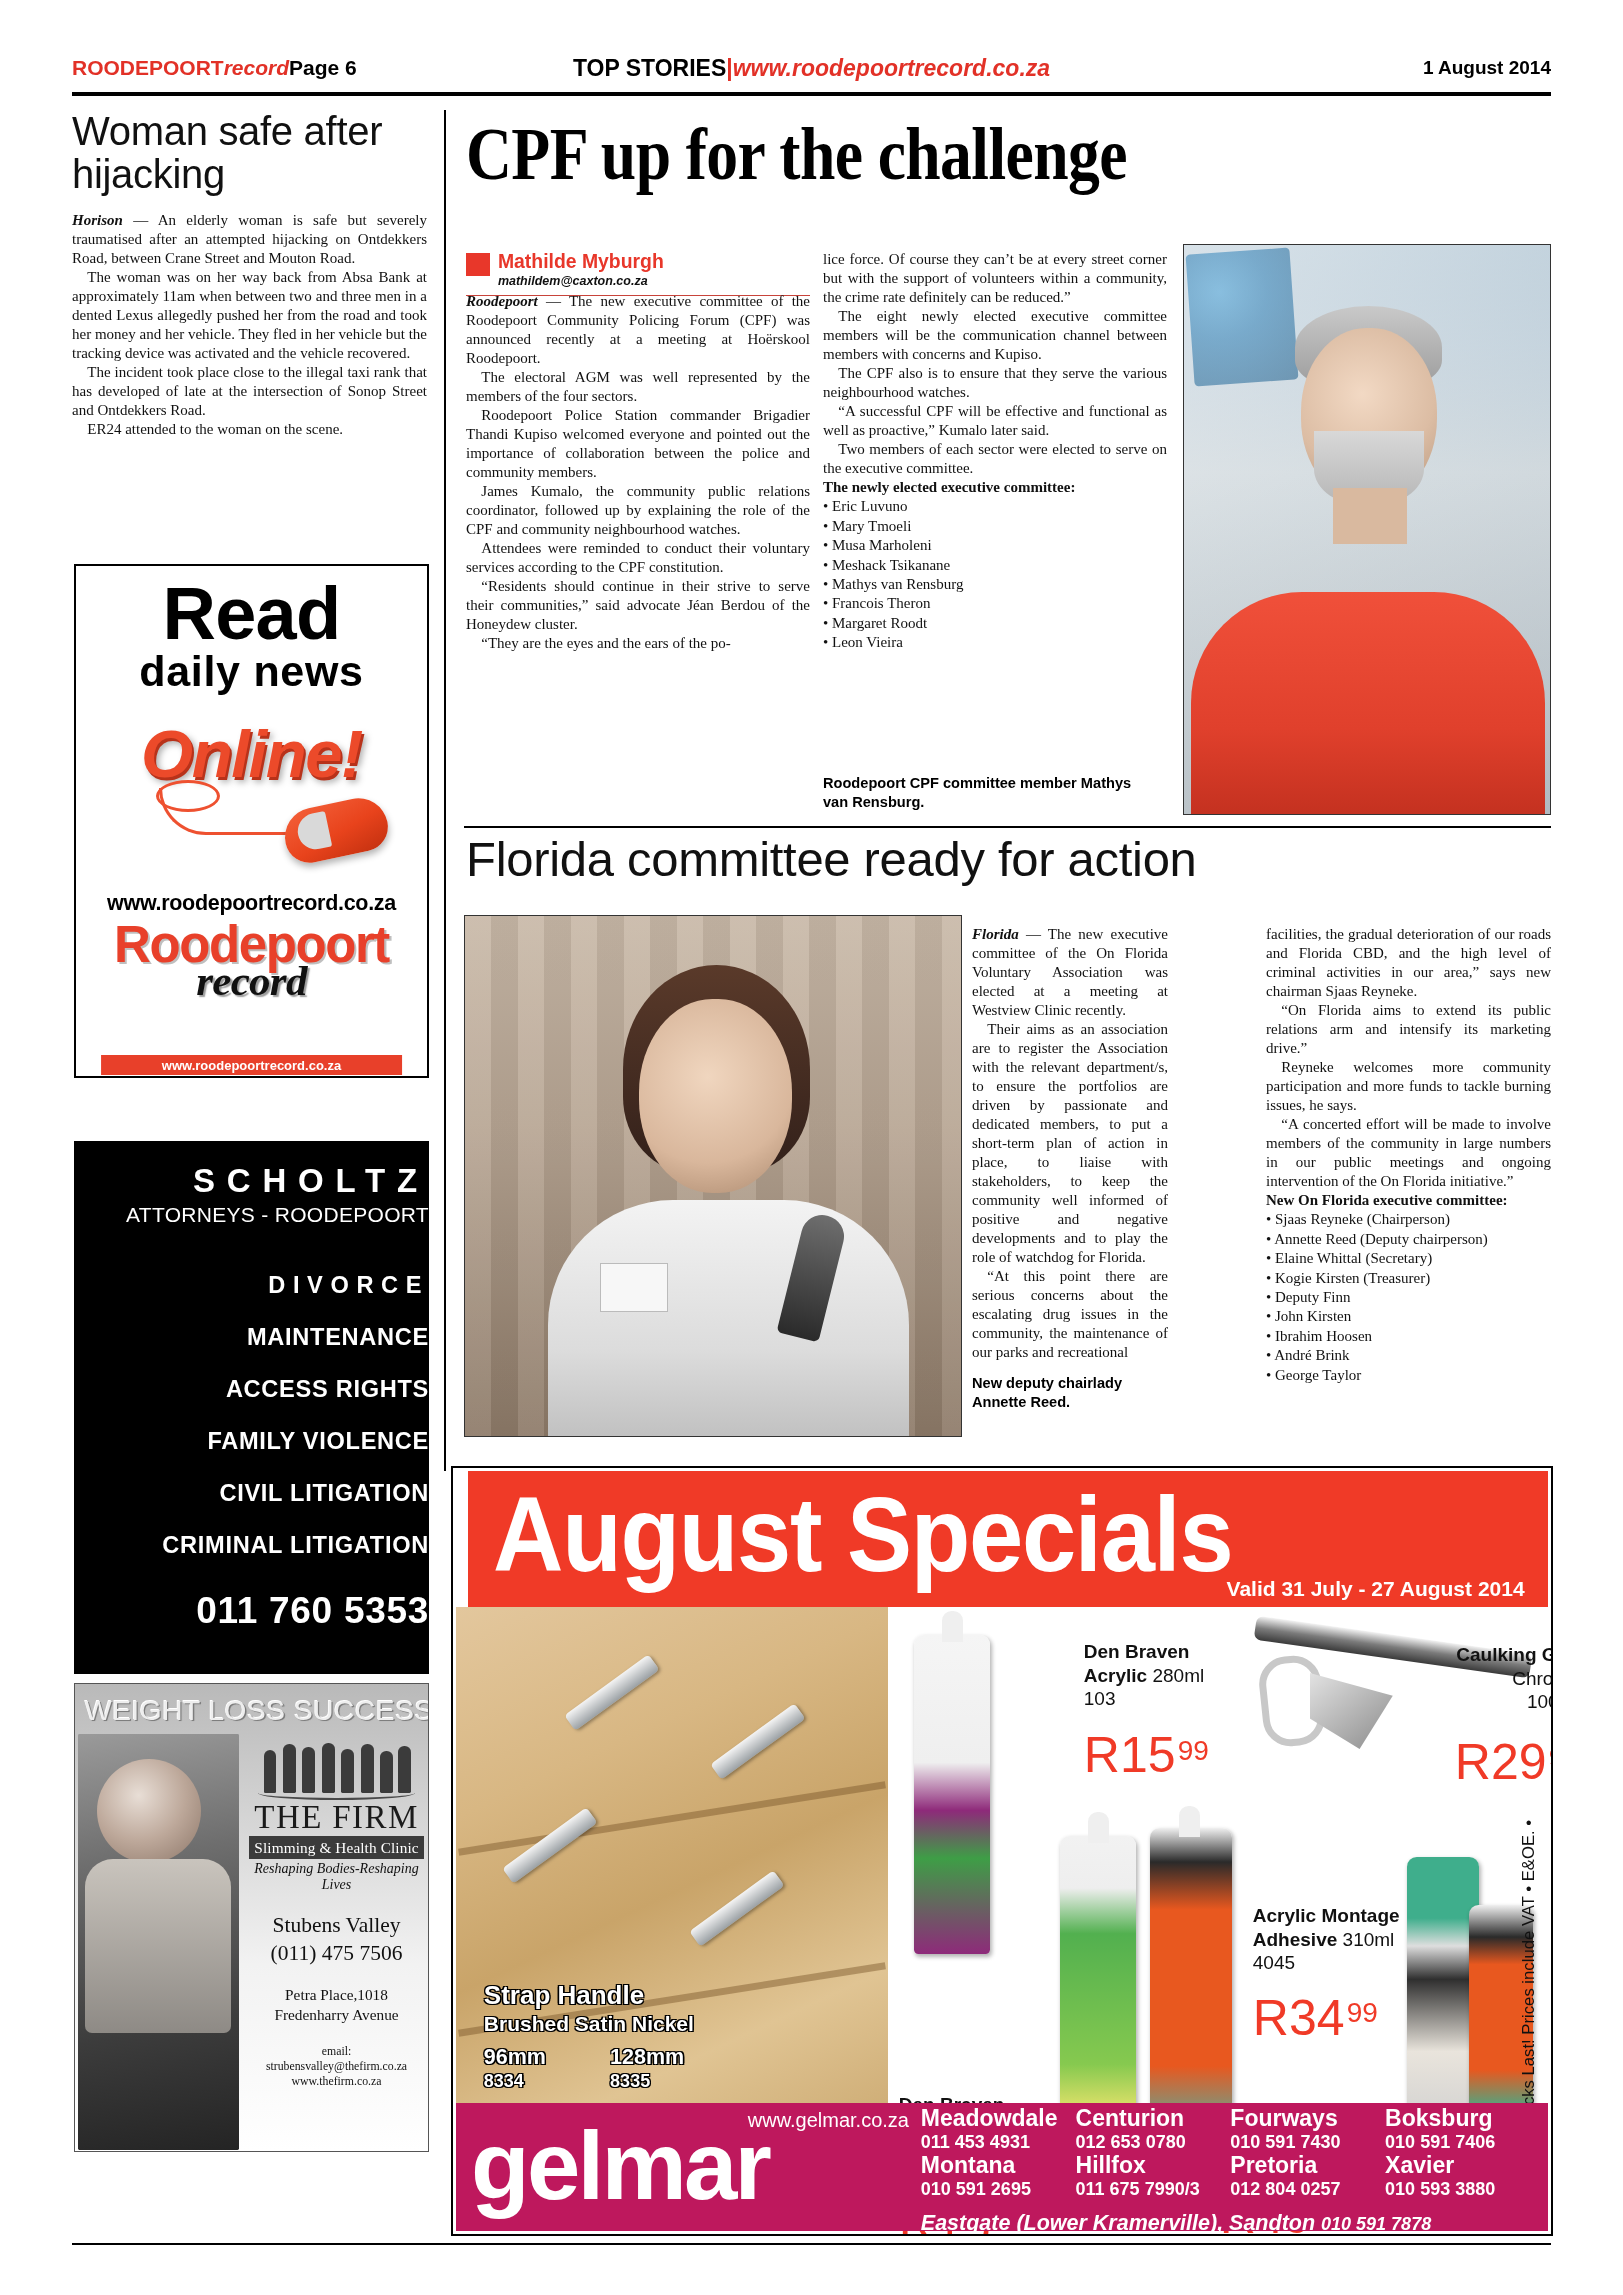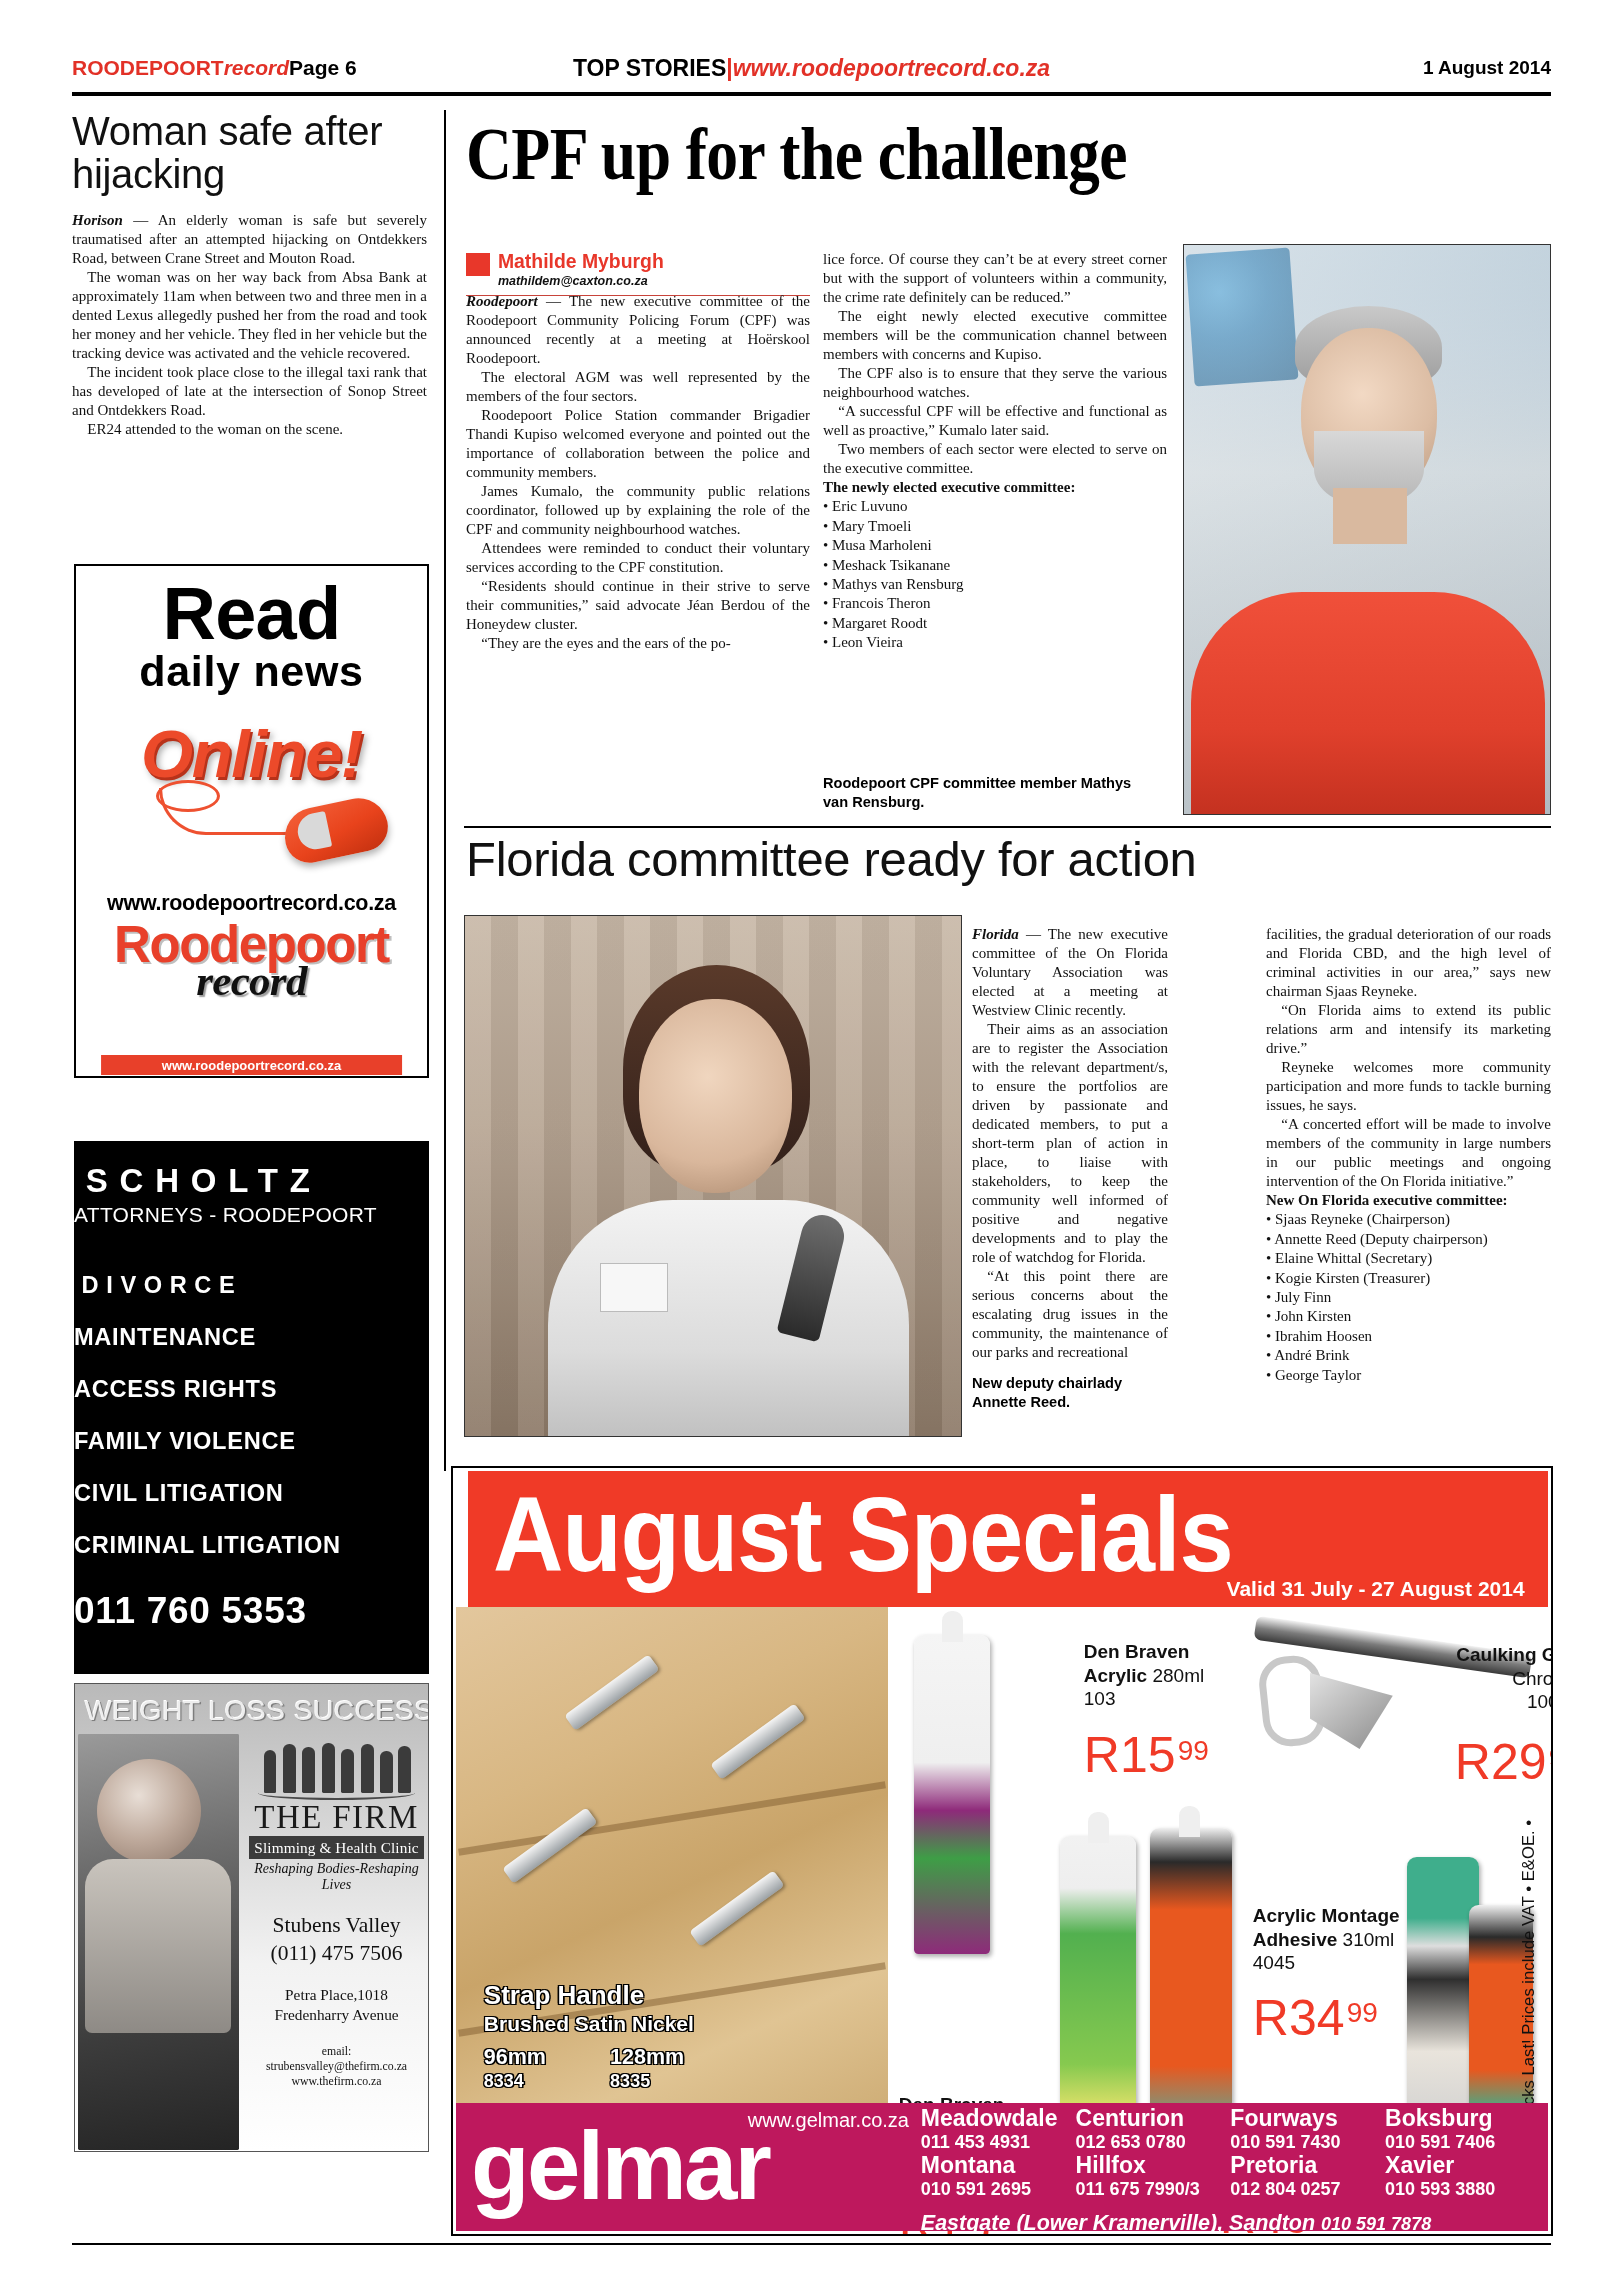--- a/index.html
+++ b/index.html
@@ -85,21 +85,21 @@
   .ao-logo .rec { font-family:"Liberation Serif",serif; font-style:italic; font-weight:700;
                   font-size:43px; color:#111; line-height:36px; letter-spacing:-0.7px;
                   text-shadow:2.1px 2.1px 1.4px rgba(0,0,0,.4); margin-top:-5.6px; }
   .ao-strip { position:absolute; left:50%; transform:translateX(-50%); bottom:1.4px; width:86%;
               background:#e8402a; color:#fff; font-family:"Liberation Sans",sans-serif;
               font-weight:700; font-size:13px; padding:2.1px 0; text-align:center; }
 
   
   .ad-scholtz {
     position:absolute; left:74px; top:1141px; width:355px; height:533px;
-    background:#000; color:#fff; text-align:left;
+    background:#000; color:#fff; text-align:right;
     font-family:"Liberation Sans",sans-serif;
   }
   .sc-name { font-size:33px; font-weight:700; letter-spacing:11.8px; padding-top:21px; padding-left:11.8px;}
   .sc-sub  { font-size:21px; font-weight:400; letter-spacing:0.3px; margin-top:2.8px; }
   .sc-list { margin-top:32px; }
   .sc-item { font-size:23.6px; font-weight:700; line-height:52px; letter-spacing:0.7px; }
   .sc-item.sp { letter-spacing:7.6px; padding-left:7.6px; }
   .sc-phone { font-size:37px; font-weight:700; margin-top:19.4px; letter-spacing:0.7px;}
 
   
@@ -435,21 +435,21 @@
       <p>“On Florida aims to extend its public relations arm and intensify its marketing drive.”</p>
       <p>Reyneke welcomes more community participation and more funds to tackle burning issues, he says.</p>
       <p>“A concerted effort will be made to involve members of the community in large numbers in our public meetings and ongoing intervention of the On Florida initiative.”</p>
     </div>
     <div class="bullets">
       <div class="hdr">New On Florida executive committee:</div>
       <div>• Sjaas Reyneke (Chairperson)</div>
       <div>• Annette Reed (Deputy chairperson)</div>
       <div>• Elaine Whittal (Secretary)</div>
       <div>• Kogie Kirsten (Treasurer)</div>
-      <div>• July Finn</div>
+      <div>• Deputy Finn</div>
       <div>• John Kirsten</div>
       <div>• Ibrahim Hoosen</div>
       <div>• André Brink</div>
       <div>• George Taylor</div>
     </div>
   </div>
 
   <div class="fl-cap cap">New deputy chairlady Annette Reed.</div>
 
   <div class="ad-gelmar">

